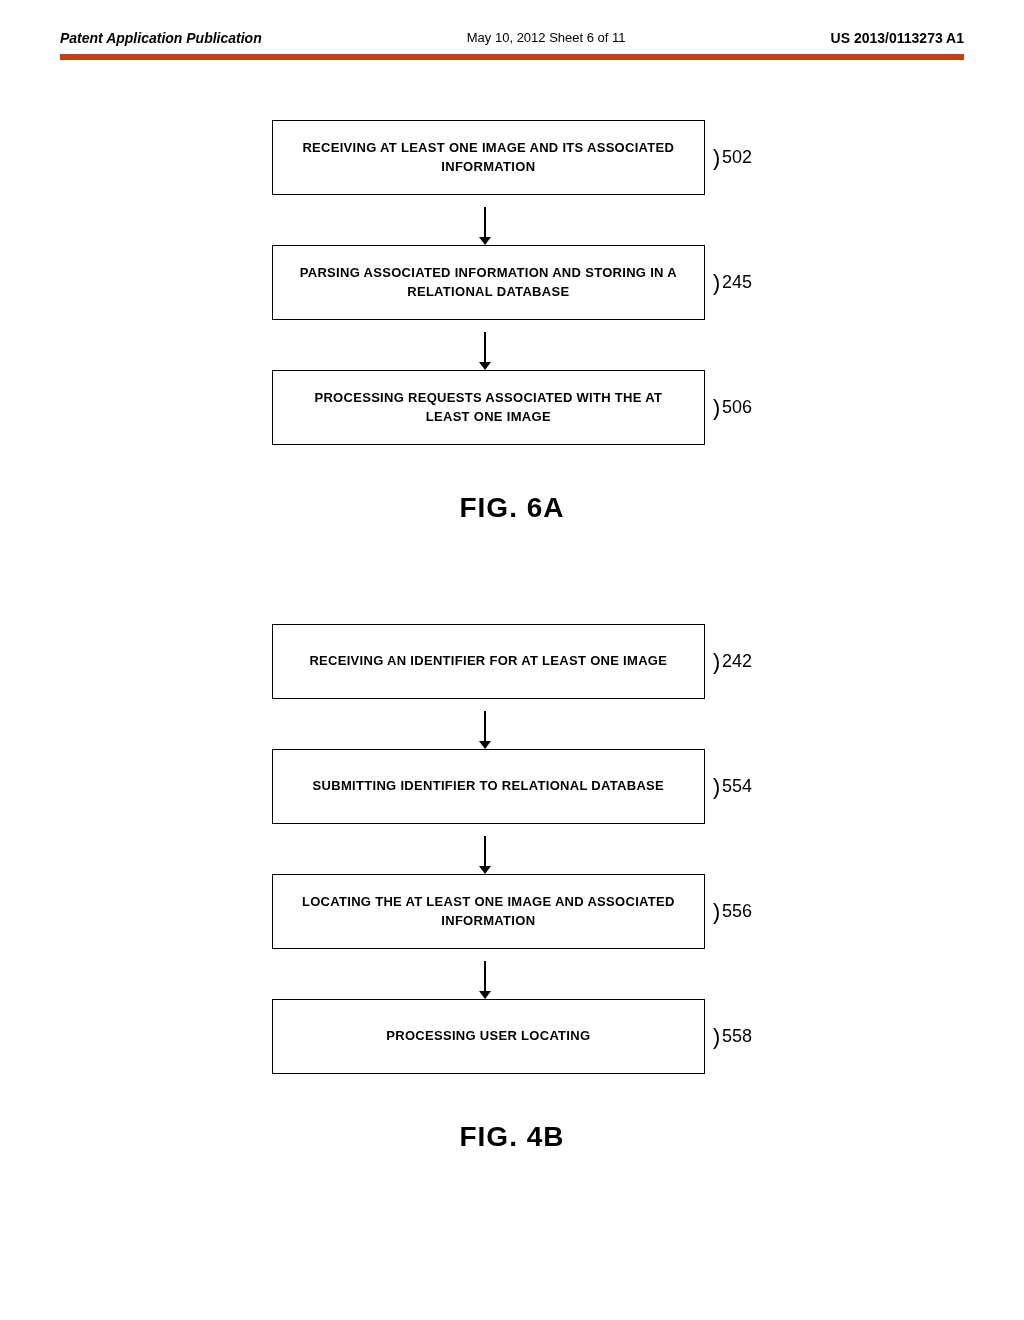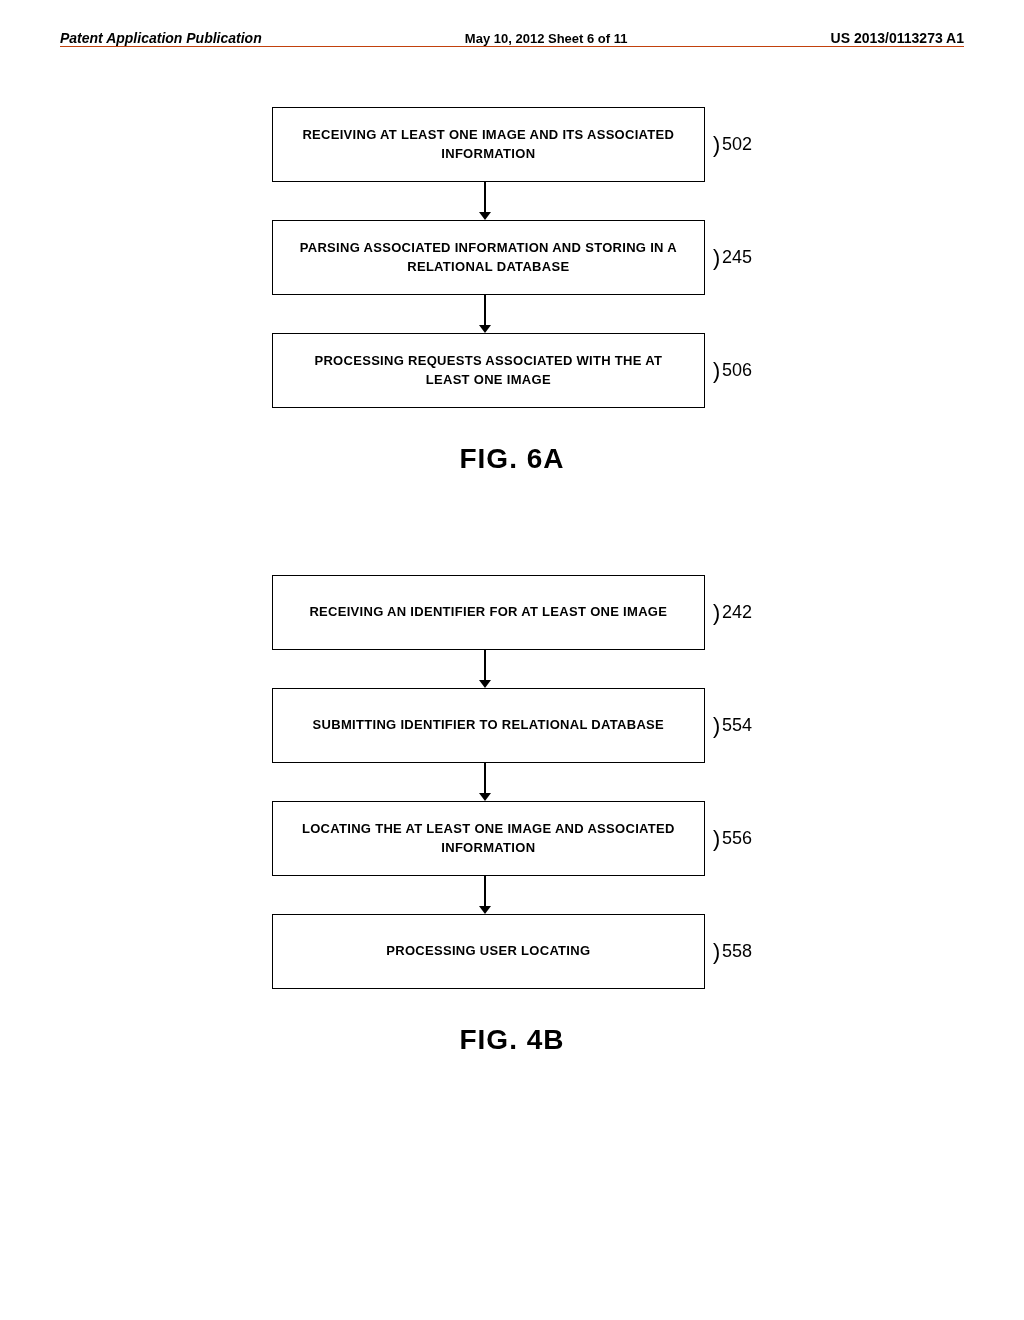--- a/index.html
+++ b/index.html
@@ -18,34 +18,34 @@
       min-height: 1320px;
       background: #fff;
       position: relative;
       padding: 30px 60px;
     }
 
     
     .header {
       display: flex;
       justify-content: space-between;
-      align-items: flex-end;
-      border-bottom: 1px solid #c2410c;
+      align-items: flex-start;
+      border-bottom: 6px solid #c2410c;
+      padding-bottom: 8px;
       margin-bottom: 60px;
     }
 
     .header-left {
       font-size: 14px;
       font-weight: bold;
       font-style: italic;
     }
 
     .header-center {
       font-size: 13px;
-      font-weight: bold;
     }
 
     .header-right {
       font-size: 14px;
       font-weight: bold;
     }
 
     
     .diagram-section {
       display: flex;
@@ -58,21 +58,21 @@
     .flowchart {
       display: flex;
       flex-direction: column;
       align-items: center;
       width: 480px;
     }
 
     .flow-step {
       display: flex;
       width: 100%;
-      margin-bottom: 0;
+      margin-bottom: 12px;
     }
 
     .flow-box {
       border: 1.5px solid #000;
       padding: 18px 20px;
       text-align: center;
       font-size: 13px;
       font-weight: bold;
       letter-spacing: 0.3px;
       flex: 1;

